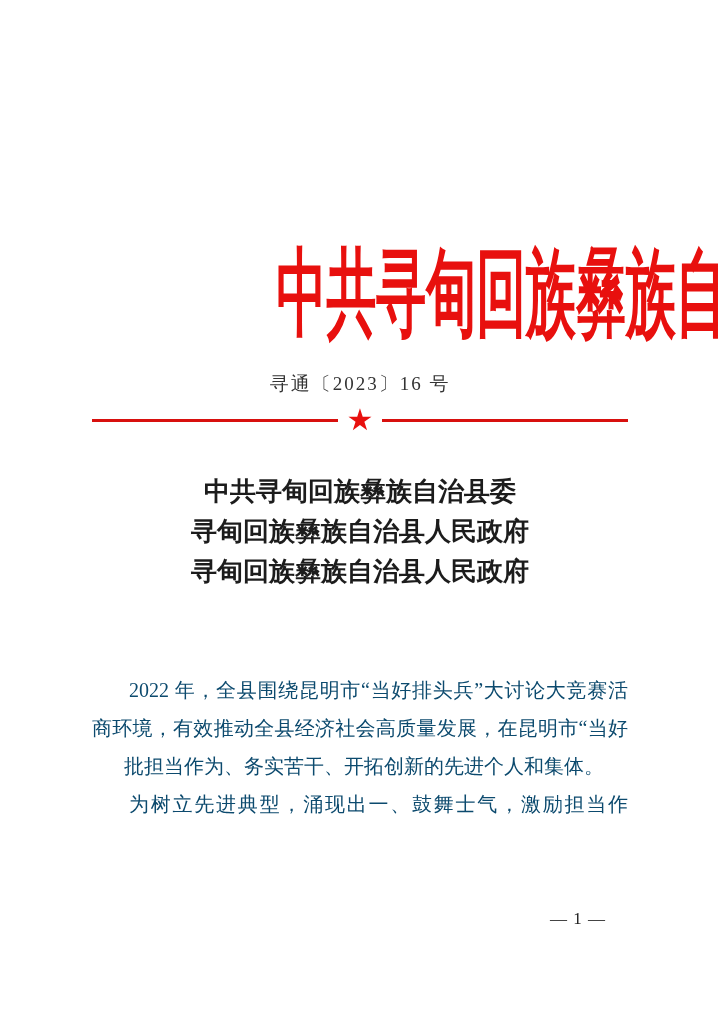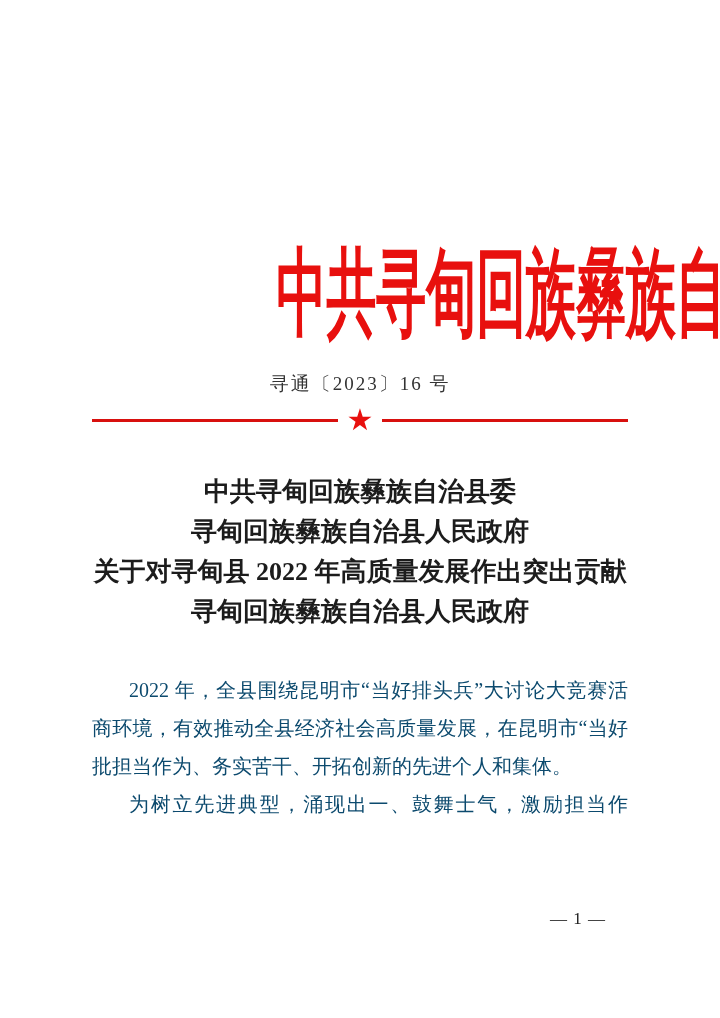--- a/index.html
+++ b/index.html
@@ -67,21 +67,21 @@
     color: #0c4a6e;
   }
   .body-line {
     height: 38px; line-height: 38px;
     text-align: justify;
     text-align-last: justify;
     text-justify: inter-character;
     overflow: hidden;
   }
   .body-line.indent { padding-left: 37px; width: 499px; }
-  .body-line.end { text-align-last: left; }
+  .body-line.end { text-align-last: left; margin-left: 32px; }
   
   .page-number {
     position: absolute; top: 909px; left: 550px;
     font-size: 17px; line-height: 20px;
     letter-spacing: 1px;
     color: #222222;
     white-space: nowrap;
   }
 </style>
 </head>
@@ -95,21 +95,20 @@
 
   <div class="doc-number">寻通〔2023〕16 号</div>
 
   <div class="rule rule-left"></div>
   <div class="rule rule-right"></div>
   <div class="star">★</div>
 
   <div class="title-block">
     <div class="title-line">中共寻甸回族彝族自治县委</div>
     <div class="title-line">寻甸回族彝族自治县人民政府</div>
-    <div class="title-line">关于对寻甸县 2022 年高质量发展作出突出贡献</div>
     <div class="title-line">寻甸回族彝族自治县人民政府</div>
   </div>
 
   <div class="body-block">
     <div class="body-line indent">2022 年，全县围绕昆明市“当好排头兵”大讨论大竞赛活</div>
     <div class="body-line">商环境，有效推动全县经济社会高质量发展，在昆明市“当好排</div>
     <div class="body-line end">批担当作为、务实苦干、开拓创新的先进个人和集体。</div>
     <div class="body-line indent">为树立先进典型，涌现出一、鼓舞士气，激励担当作为，形</div>
   </div>
 

